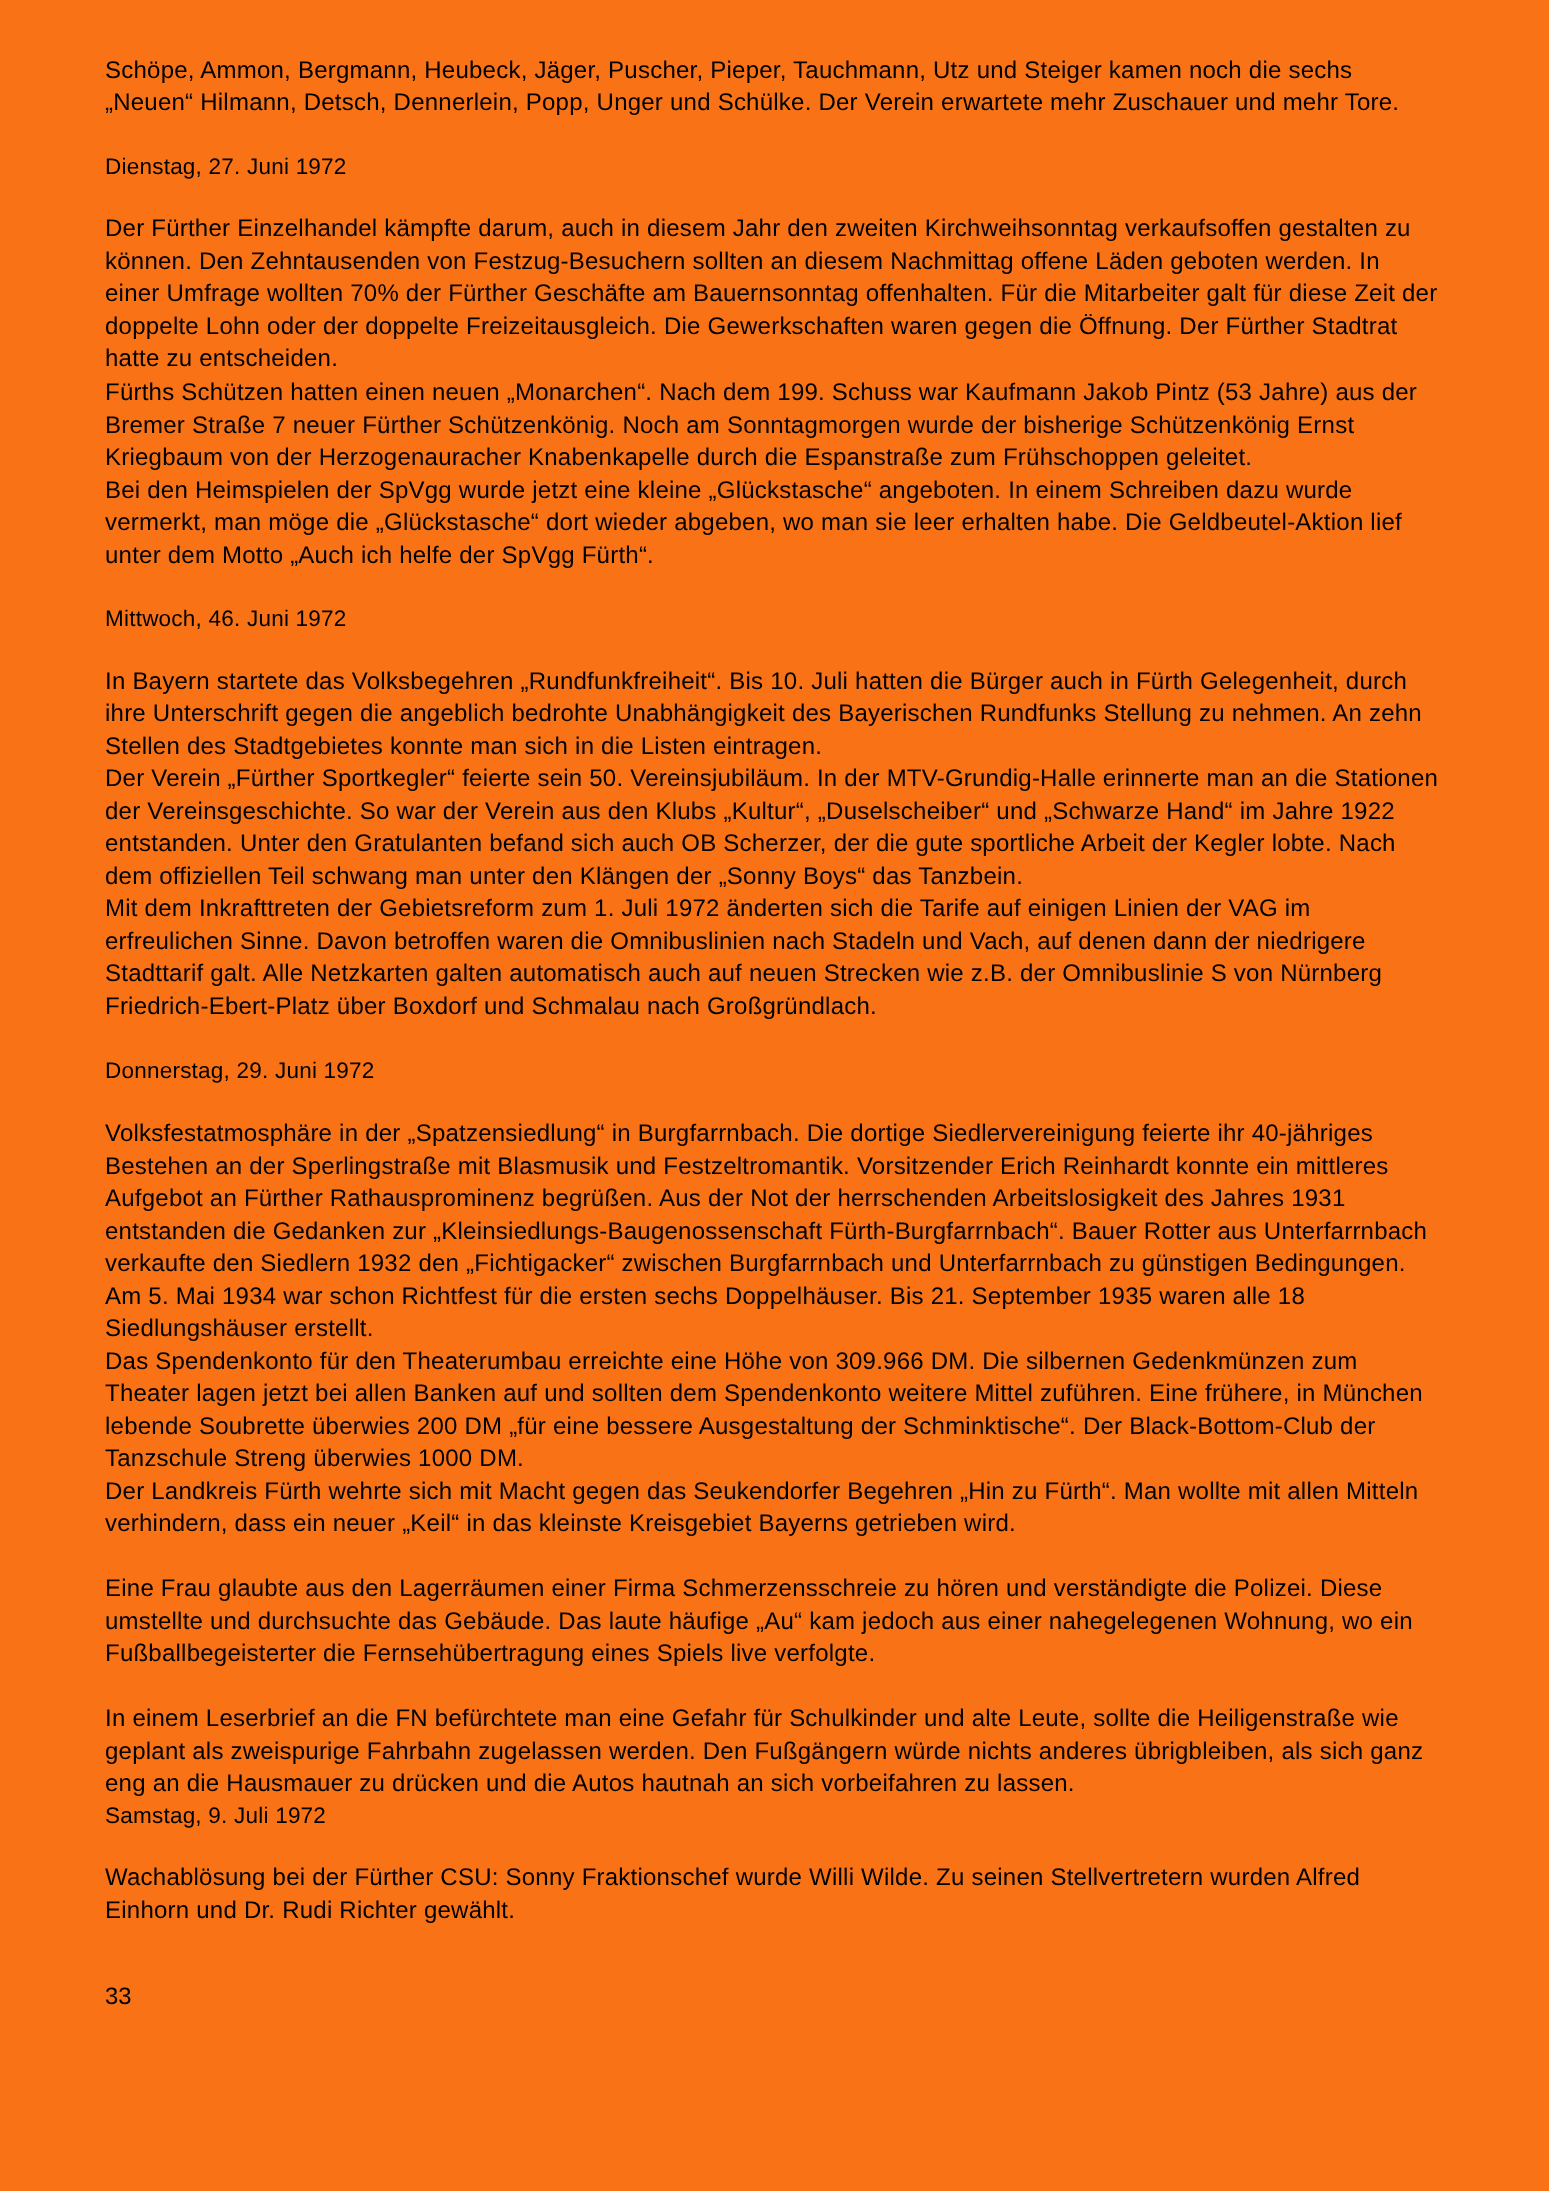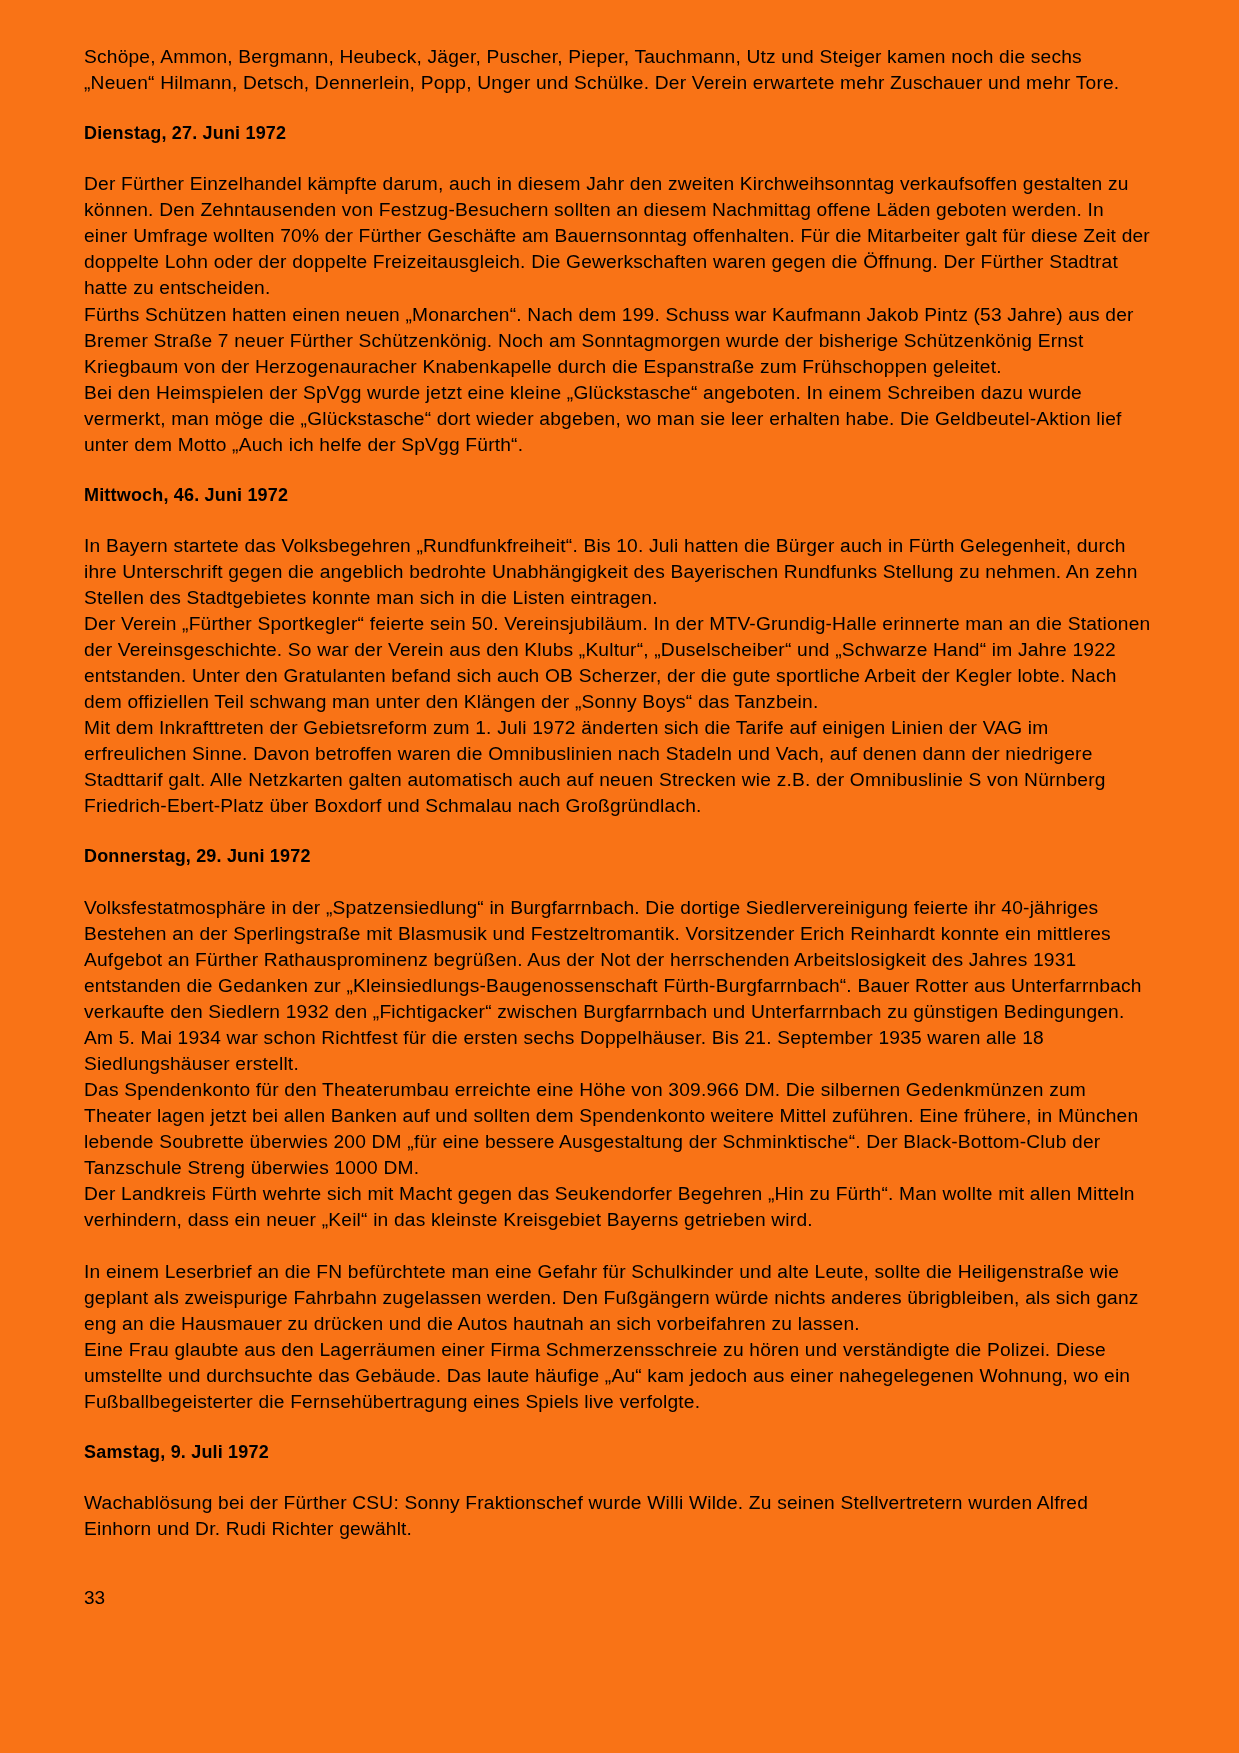--- a/index.html
+++ b/index.html
@@ -29,21 +29,21 @@
     letter-spacing: 0.01em;
   }
   .para + .para {
     margin-top: 0;
   }
   .block {
     margin-bottom: 26px;
   }
   .heading {
     font-size: 18px;
-    font-weight: bold;
+    font-weight: normal;
     line-height: 1.3;
     margin: 0 0 26px 0;
     letter-spacing: 0.01em;
   }
   .footer {
     margin-top: 44px;
     text-align: left;
     font-size: 19px;
     line-height: 1.3;
   }
@@ -71,22 +71,22 @@
   </div>
 
   <div class="section">
     <h2 class="heading">Donnerstag, 29. Juni 1972</h2>
     <p class="para">Volksfestatmosphäre in der „Spatzensiedlung“ in Burgfarrnbach. Die dortige Siedlervereinigung feierte ihr 40-jähriges Bestehen an der Sperlingstraße mit Blasmusik und Festzeltromantik. Vorsitzender Erich Reinhardt konnte ein mittleres Aufgebot an Fürther Rathausprominenz begrüßen. Aus der Not der herrschenden Arbeitslosigkeit des Jahres 1931 entstanden die Gedanken zur „Kleinsiedlungs-Baugenossenschaft Fürth-Burgfarrnbach“. Bauer Rotter aus Unterfarrnbach verkaufte den Siedlern 1932 den „Fichtigacker“ zwischen Burgfarrnbach und Unterfarrnbach zu günstigen Bedingungen. Am 5. Mai 1934 war schon Richtfest für die ersten sechs Doppelhäuser. Bis 21. September 1935 waren alle 18 Siedlungshäuser erstellt.</p>
     <p class="para">Das Spendenkonto für den Theaterumbau erreichte eine Höhe von 309.966 DM. Die silbernen Gedenkmünzen zum Theater lagen jetzt bei allen Banken auf und sollten dem Spendenkonto weitere Mittel zuführen. Eine frühere, in München lebende Soubrette überwies 200 DM „für eine bessere Ausgestaltung der Schminktische“. Der Black-Bottom-Club der Tanzschule Streng überwies 1000 DM.</p>
     <p class="para block">Der Landkreis Fürth wehrte sich mit Macht gegen das Seukendorfer Begehren „Hin zu Fürth“. Man wollte mit allen Mitteln verhindern, dass ein neuer „Keil“ in das kleinste Kreisgebiet Bayerns getrieben wird.</p>
   </div>
 
   <div class="section">
+    <p class="para block">Eine Frau glaubte aus den Lagerräumen einer Firma Schmerzensschreie zu hören und verständigte die Polizei. Diese umstellte und durchsuchte das Gebäude. Das laute häufige „Au“ kam jedoch aus einer nahegelegenen Wohnung, wo ein Fußballbegeisterter die Fernsehübertragung eines Spiels live verfolgte.</p>
     <p class="para">In einem Leserbrief an die FN befürchtete man eine Gefahr für Schulkinder und alte Leute, sollte die Heiligenstraße wie geplant als zweispurige Fahrbahn zugelassen werden. Den Fußgängern würde nichts anderes übrigbleiben, als sich ganz eng an die Hausmauer zu drücken und die Autos hautnah an sich vorbeifahren zu lassen.</p>
-    <p class="para block">Eine Frau glaubte aus den Lagerräumen einer Firma Schmerzensschreie zu hören und verständigte die Polizei. Diese umstellte und durchsuchte das Gebäude. Das laute häufige „Au“ kam jedoch aus einer nahegelegenen Wohnung, wo ein Fußballbegeisterter die Fernsehübertragung eines Spiels live verfolgte.</p>
   </div>
 
   <div class="section">
     <h2 class="heading">Samstag, 9. Juli 1972</h2>
     <p class="para">Wachablösung bei der Fürther CSU: Sonny Fraktionschef wurde Willi Wilde. Zu seinen Stellvertretern wurden Alfred Einhorn und Dr. Rudi Richter gewählt.</p>
   </div>
 
   <div class="footer">33</div>
 
 </div>

